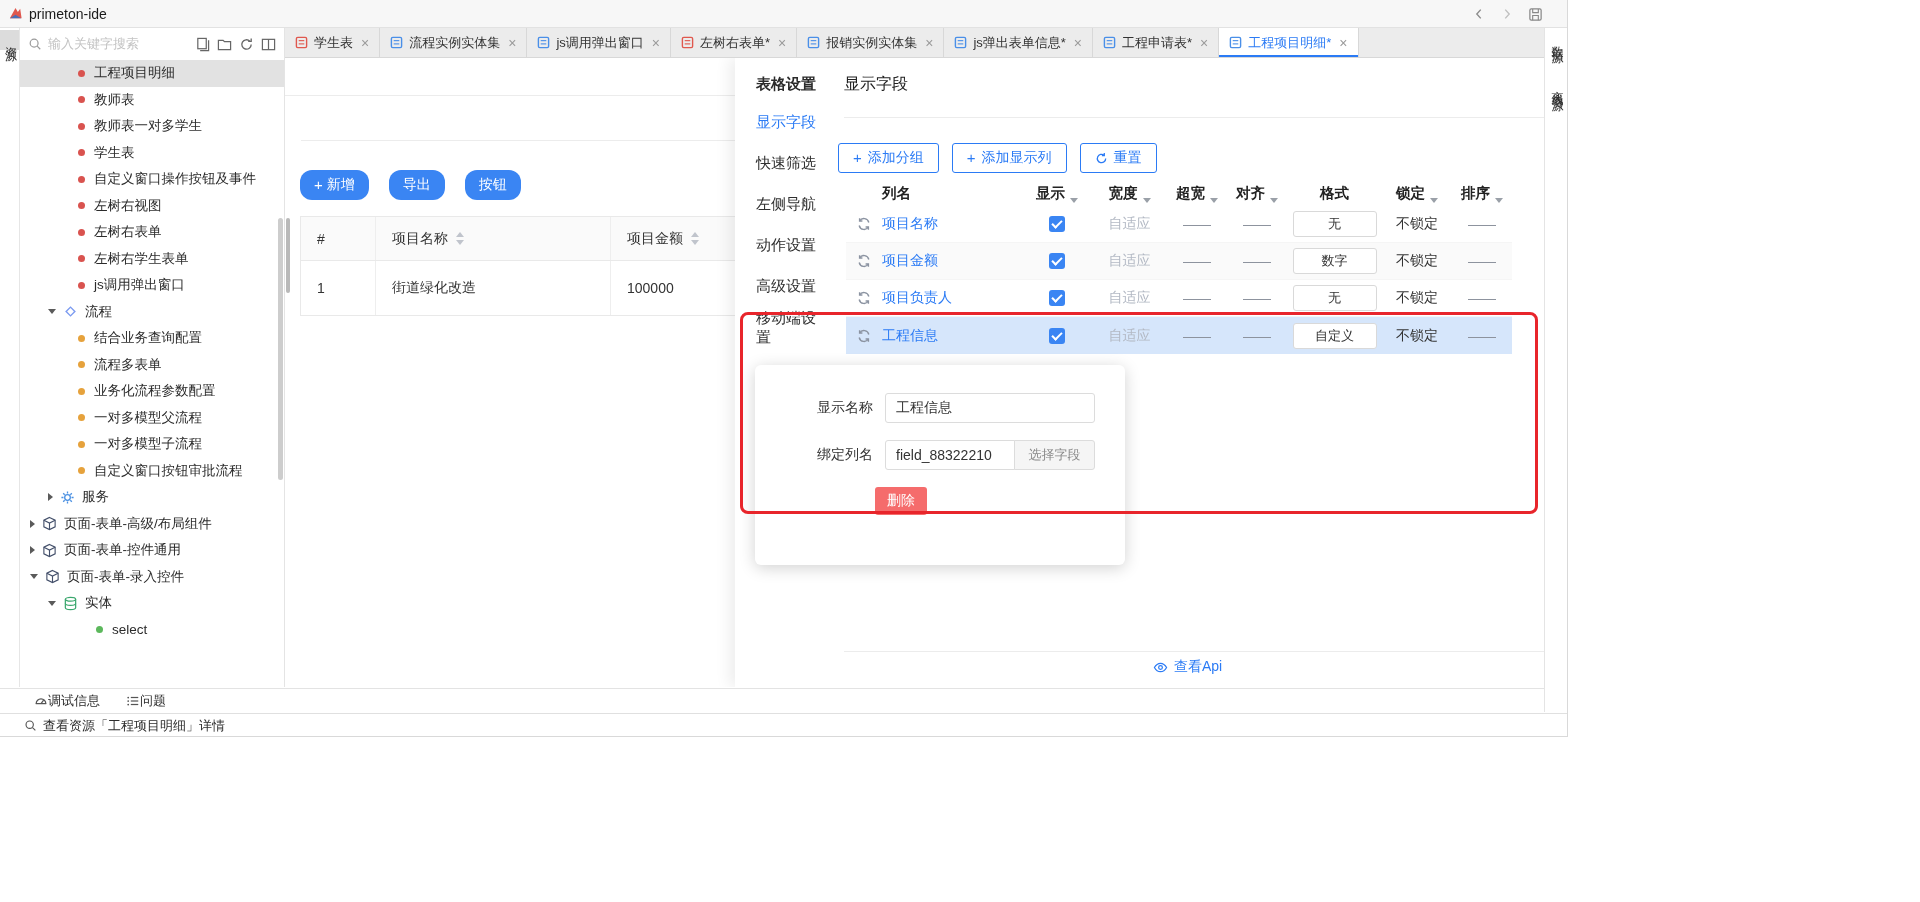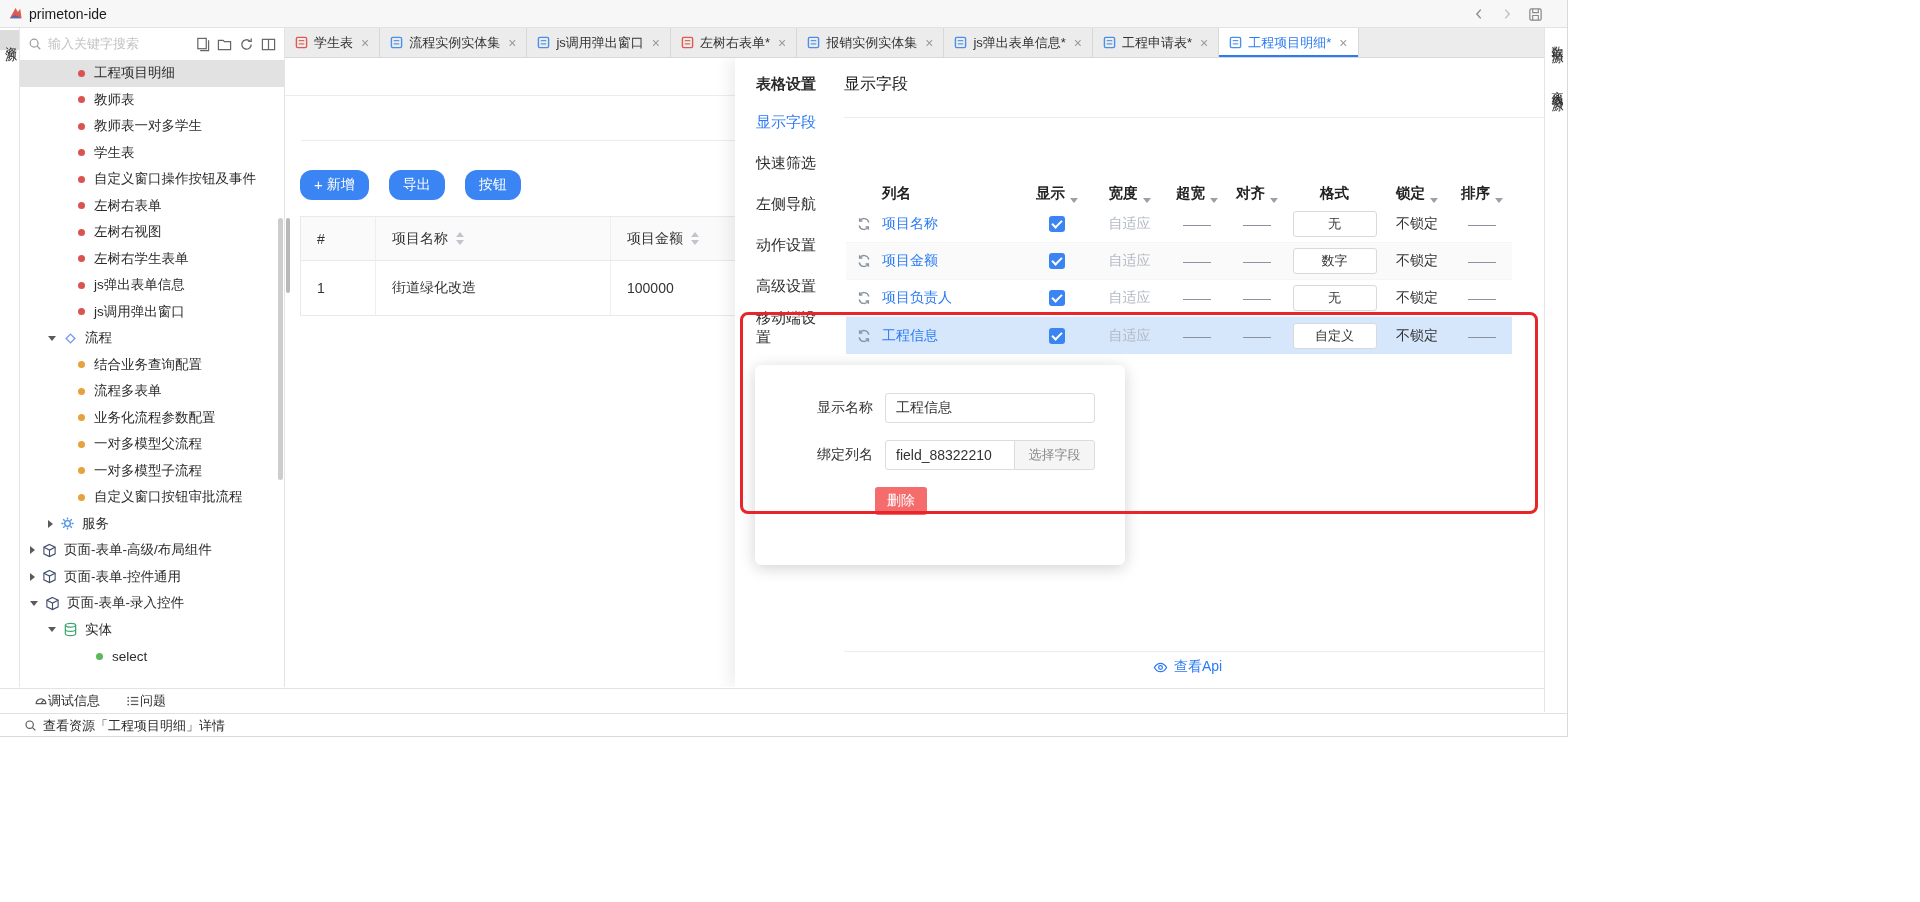--- a/index.html
+++ b/index.html
@@ -202,33 +202,29 @@
       <div class="tree-row lvl2">
           <span class="bullet red"></span>
           <span>学生表</span>
         </div>
       <div class="tree-row lvl2">
           <span class="bullet red"></span>
           <span>自定义窗口操作按钮及事件</span>
         </div>
       <div class="tree-row lvl2">
           <span class="bullet red"></span>
+          <span>左树右视图</span>
+        </div>
+      <div class="tree-row lvl2">
+          <span class="bullet red"></span>
           <span>左树右表单</span>
         </div>
       <div class="tree-row lvl2">
           <span class="bullet red"></span>
-          <span>左树右视图</span>
-        </div>
-      <div class="tree-row lvl2">
-          <span class="bullet red"></span>
           <span>左树右学生表单</span>
-        </div>
-      <div class="tree-row lvl2">
-          <span class="bullet red"></span>
-          <span>js弹出表单信息</span>
         </div>
       <div class="tree-row lvl2">
           <span class="bullet red"></span>
           <span>js调用弹出窗口</span>
         </div>
 
       <div class="tree-row lvl1">
           <span class="arr down"></span>
           <span class="ticon">
             <svg width="15" height="15" viewBox="0 0 16 16">
@@ -471,20 +467,39 @@
           <div class="panel-menu-item">左侧导航</div>
           <div class="panel-menu-item">动作设置</div>
           <div class="panel-menu-item">高级设置</div>
           <div class="panel-menu-item">移动端设置</div>
         </div>
 
         <div class="panel-body">
           <div class="panel-title">显示字段</div>
           <div class="panel-divider"></div>
 
+          <div class="panel-toolbar">
+            <button class="btn-outline">
+                <span class="plus"></span>
+                <span>添加分组</span>
+              </button>
+            <button class="btn-outline">
+                <span class="plus"></span>
+                <span>添加显示列</span>
+              </button>
+            <button class="btn-outline">
+                <span style="display:inline-flex">
+                  <svg width="13" height="13" viewBox="0 0 14 14">
+                    <path d="M11.5 7A4.5 4.5 0 1 1 9.8 3.5" fill="none" stroke="currentColor" stroke-width="1.4"></path>
+                    <path d="M10 1.2v2.6H7.4" fill="none" stroke="currentColor" stroke-width="1.4"></path>
+                  </svg>
+                </span>
+                <span>重置</span>
+              </button>
+          </div>
 
           <div class="cfg-table">
             <div class="cfg-head">
               <span></span>
               <span class="h name">列名</span>
               <span class="h center">
                   <span>显示</span>
                   <i class="caret"></i>
                 </span>
               <span class="h center">

